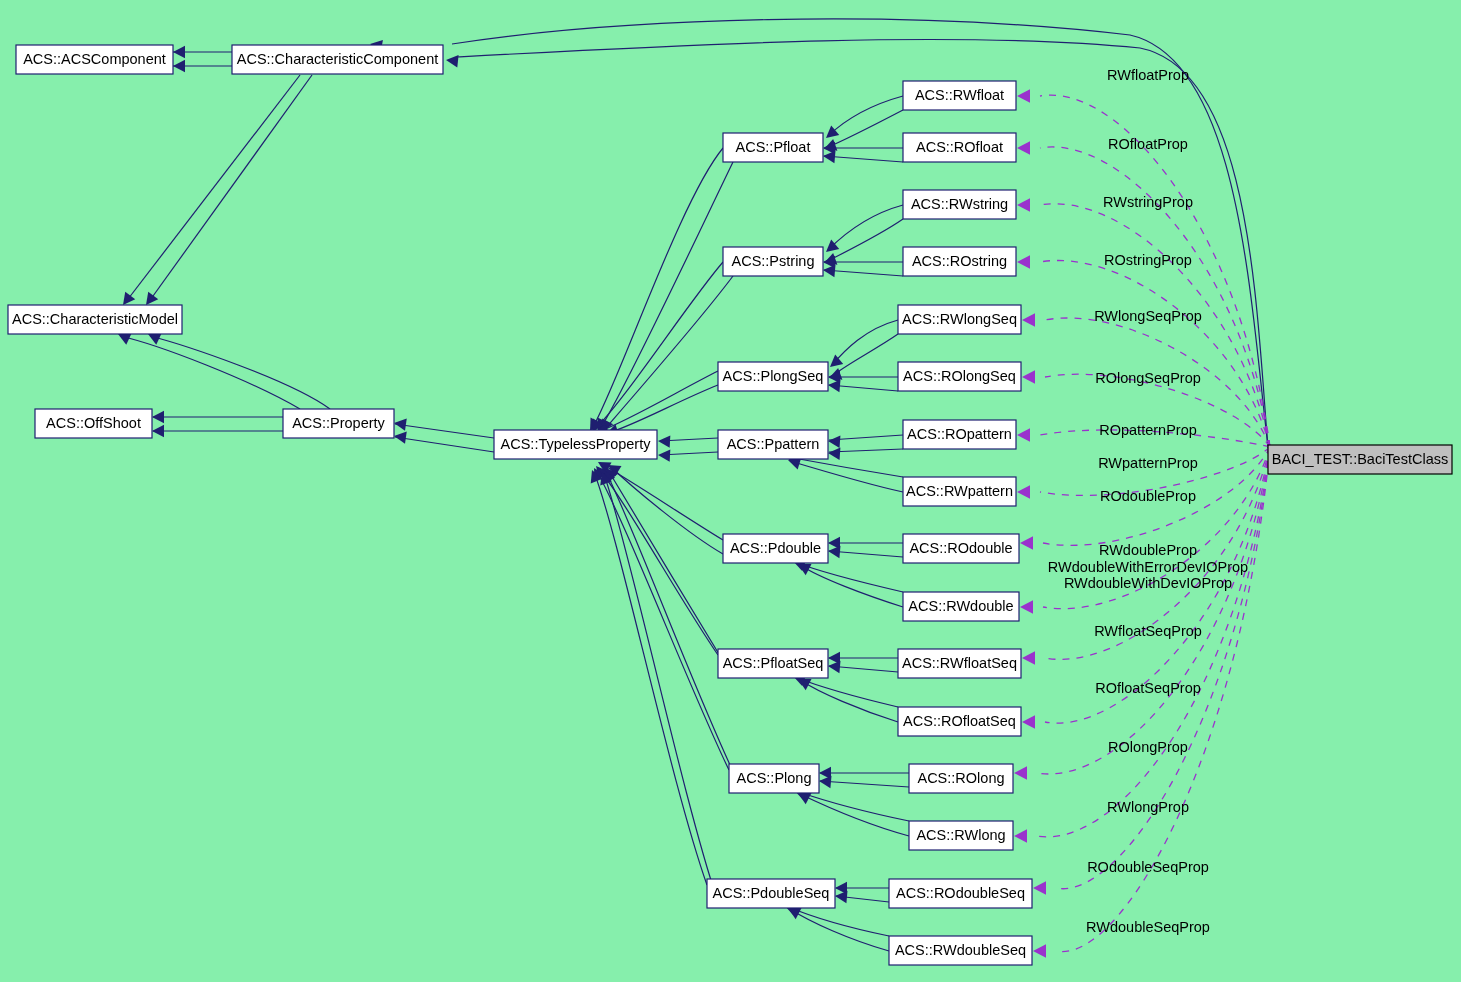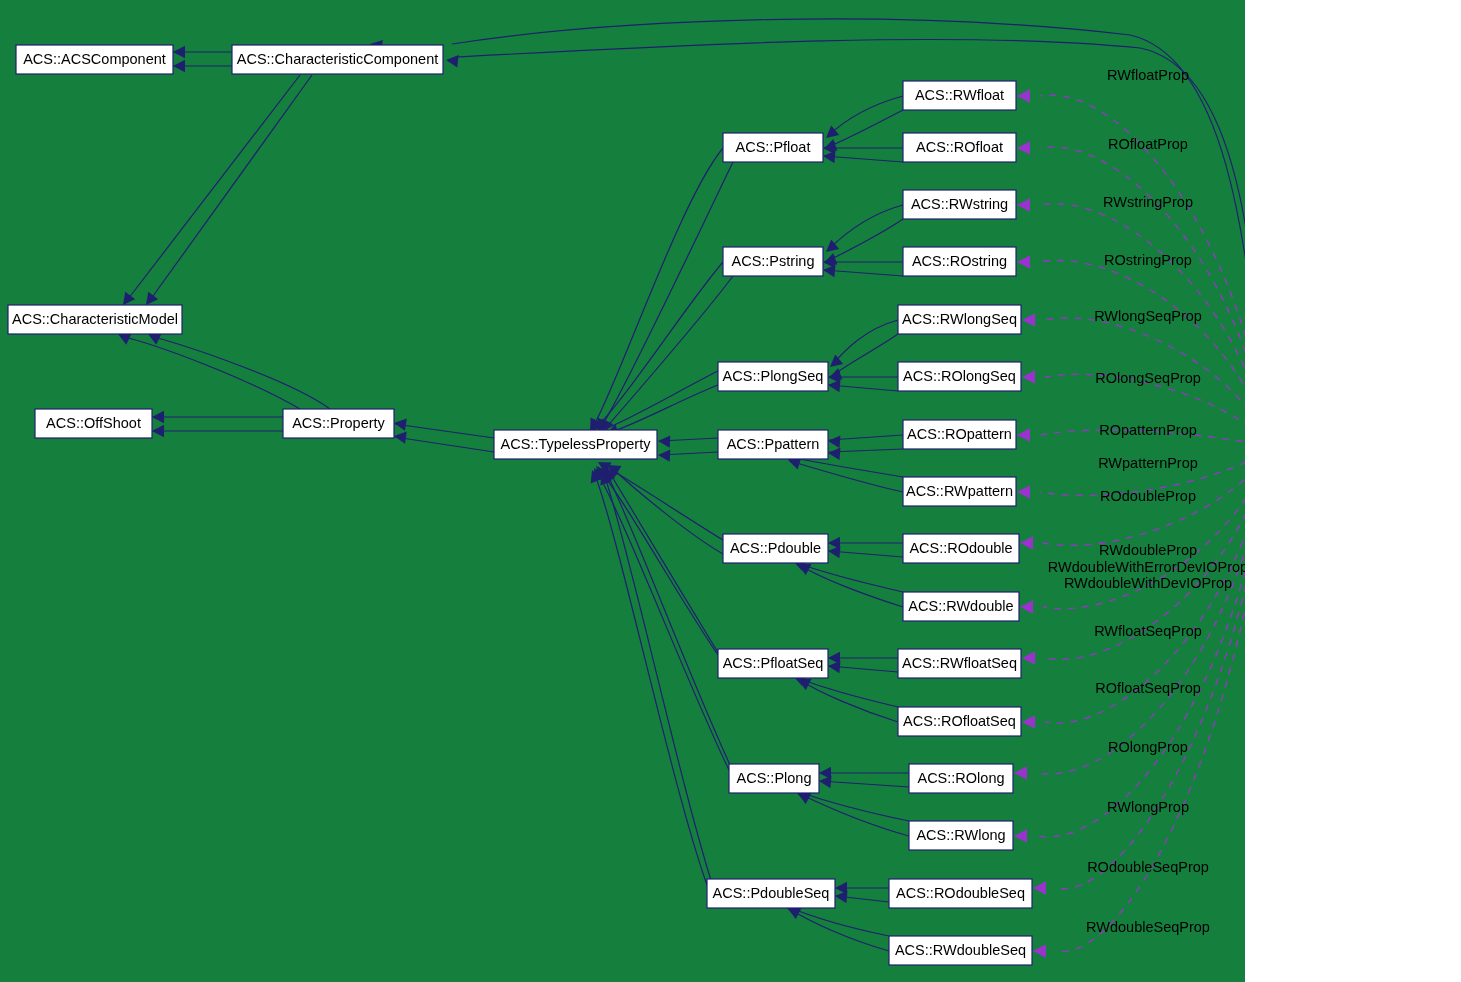--- a/index.html
+++ b/index.html
@@ -2,23 +2,23 @@
 <html><head>
 <meta charset="utf-8">
 <style>
   html, body {
     margin: 0;
     padding: 0;
     background: #ffffff;
   }
   #diagram-root {
     position: relative;
-    width: 1245px;
+    width: 1461px;
     height: 982px;
-    background: #15803d;
+    background: #86efac;
     font-family: "Liberation Sans", sans-serif;
     overflow: hidden;
   }
   svg.graph {
     position: absolute;
     left: 0;
     top: 0;
     width: 1461px;
     height: 982px;
     display: block;

